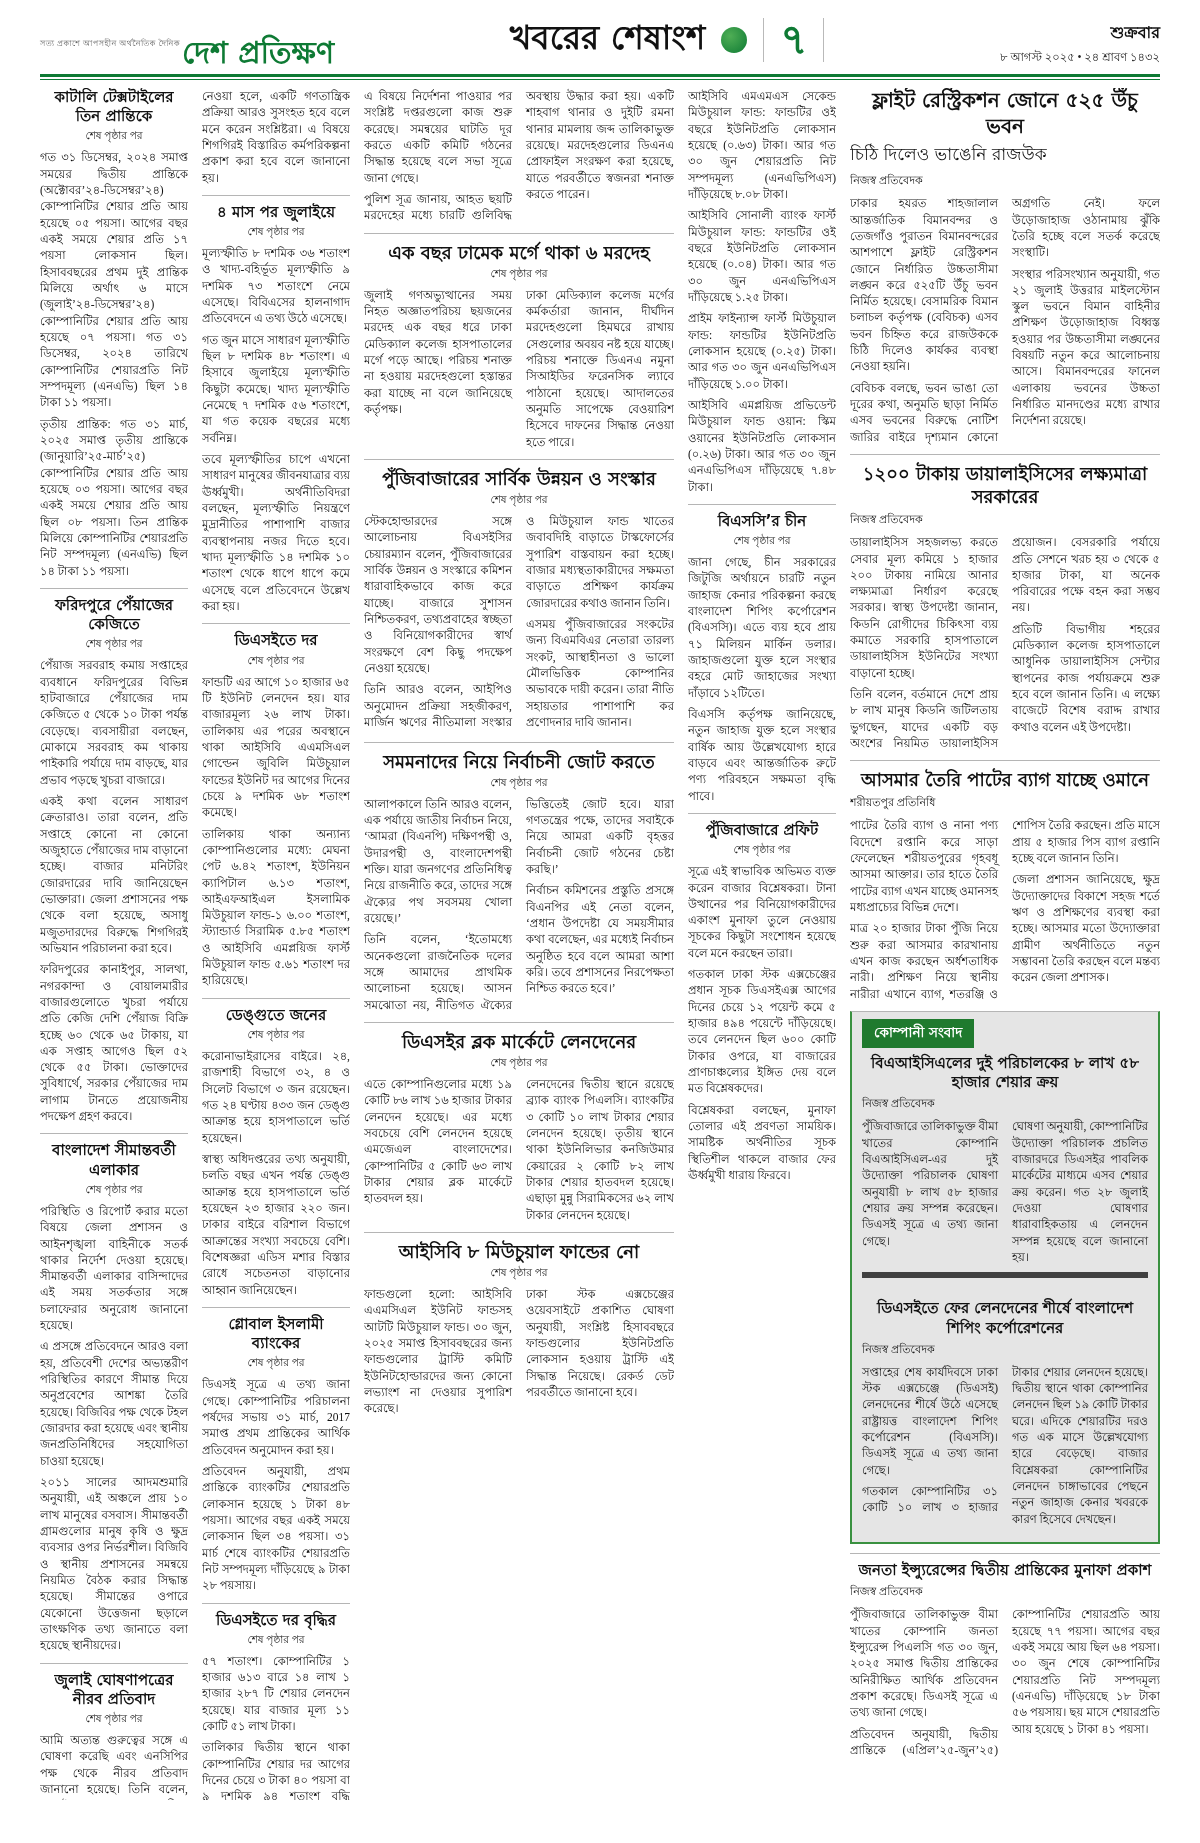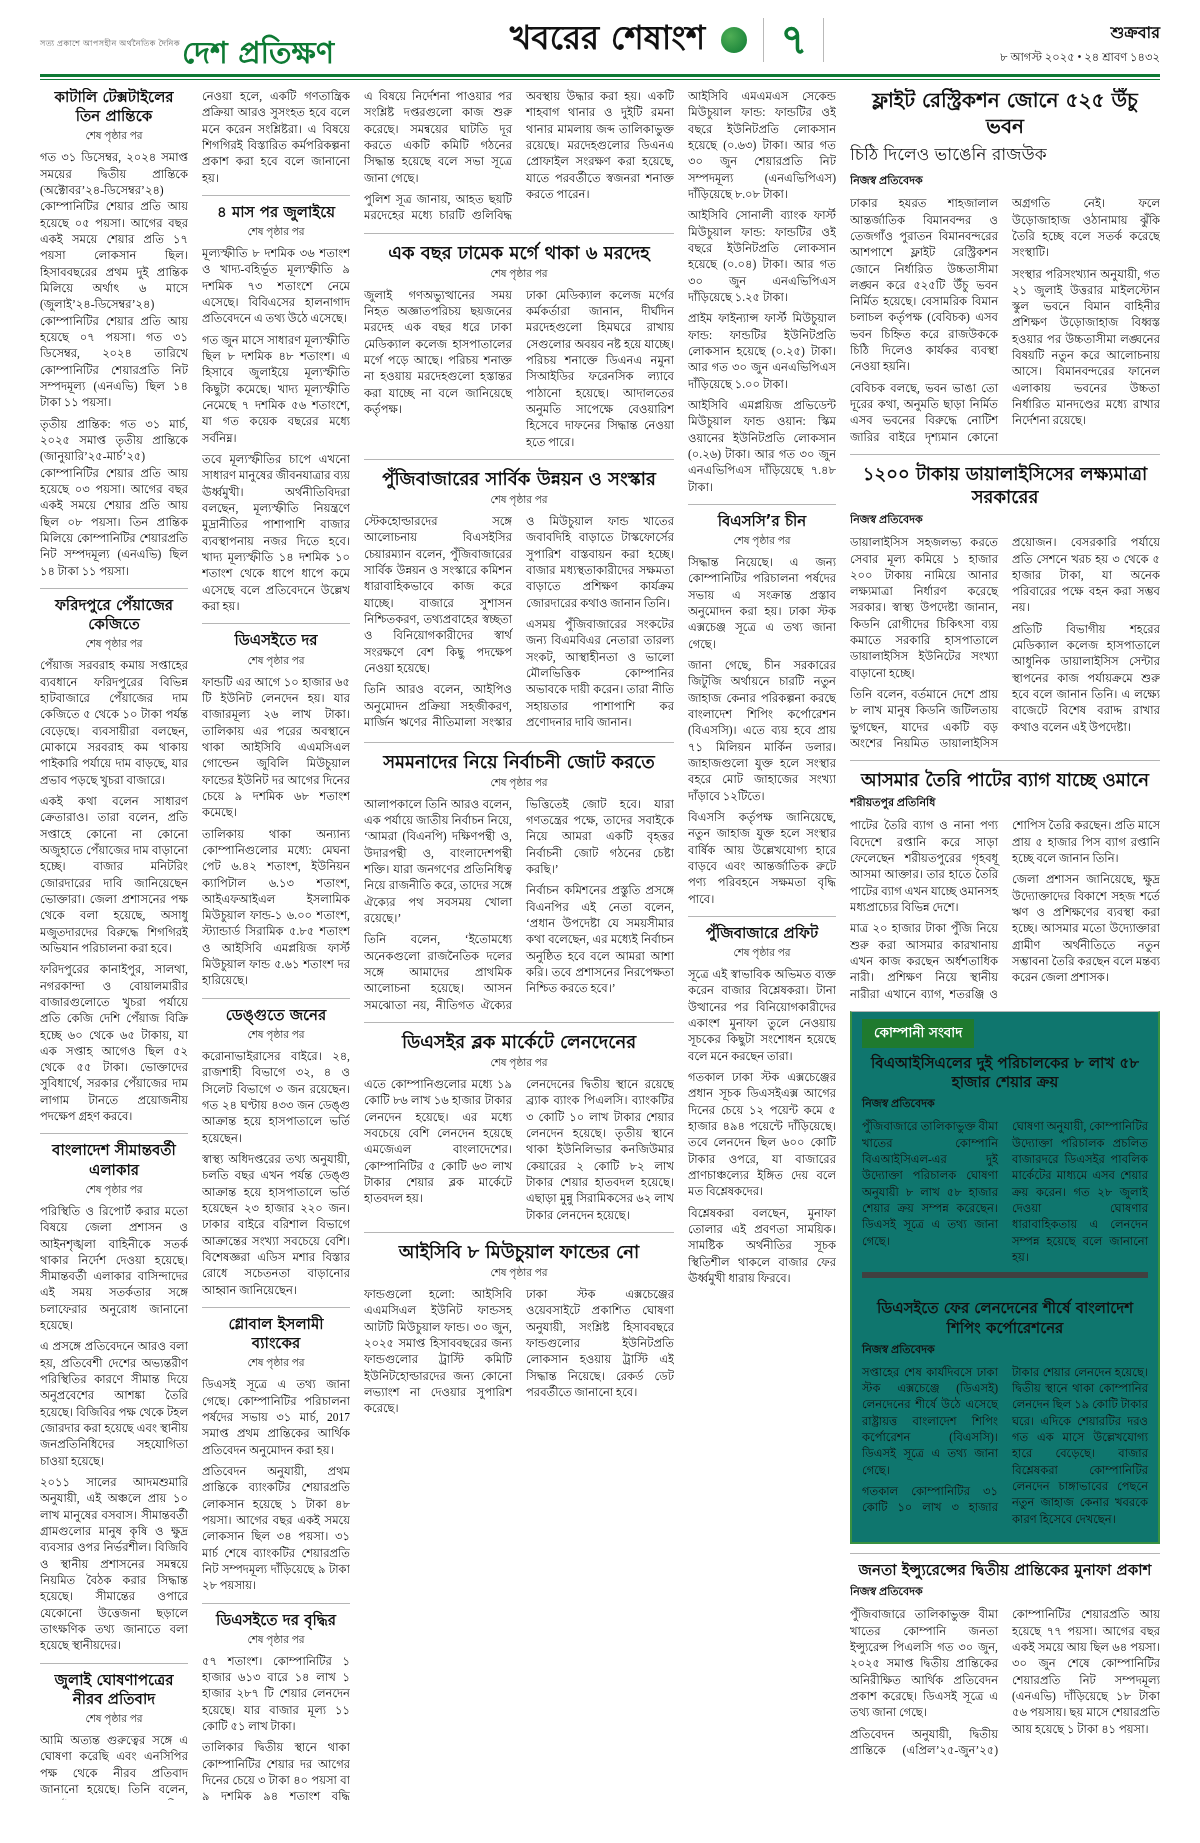--- a/index.html
+++ b/index.html
@@ -31,25 +31,25 @@
   .region-right { grid-column:6 / span 2; }
   
   .art { margin-bottom:9px; }
   .art + .art, .art + .company-box, .company-box + .art { border-top:1px solid #b5b5b5; padding-top:7px; }
   .hl { font-size:15px; line-height:1.28; font-weight:bold; text-align:center;
         font-family:"DejaVu Sans","Liberation Sans",sans-serif; margin-bottom:2px; }
   .hl-big { font-size:18px; }
   .hl-xl { font-size:20px; }
   .subhl { font-size:17px; font-weight:normal; text-align:left; font-family:"DejaVu Sans","Liberation Sans",sans-serif; margin-bottom:2px; }
   .kicker { text-align:center; font-size:10.5px; color:#222; margin:2px 0 4px; }
-  .byline { font-size:11px; font-weight:bold; margin:3px 0 4px; }
+  .byline { font-size:11px; font-weight:normal; margin:3px 0 4px; }
   .body p { font-size:11.5px; line-height:1.42; text-align:justify; margin-bottom:5px; }
   .cols2 { column-count:2; column-gap:14px; }
   
-  .company-box { background:#0f766e; border:2px solid #3a9140; padding:8px 10px; margin:8px 0 9px; }
+  .company-box { background:#e5e5e5; border:2px solid #3a9140; padding:8px 10px; margin:8px 0 9px; }
   .chip { display:inline-block; background:#1f7a2e; color:#fff; font-weight:bold; font-size:13.5px;
           padding:3px 12px; margin-bottom:6px; font-family:"DejaVu Sans","Liberation Sans",sans-serif; }
   .company-box .art { margin-bottom:7px; }
   .company-box .art + .art { border-top:6px solid #404040; padding-top:21px; }
 </style>
 </head>
 <body>
 
 <div class="page">
 
@@ -218,21 +218,20 @@
             <p>আইসিবি এমএমএস সেকেন্ড মিউচুয়াল ফান্ড: ফান্ডটির ওই বছরে ইউনিটপ্রতি লোকসান হয়েছে (০.৬৩) টাকা। আর গত ৩০ জুন শেয়ারপ্রতি নিট সম্পদমূল্য (এনএভিপিএস) দাঁড়িয়েছে ৮.০৮ টাকা।</p>
             <p>আইসিবি সোনালী ব্যাংক ফার্স্ট মিউচুয়াল ফান্ড: ফান্ডটির ওই বছরে ইউনিটপ্রতি লোকসান হয়েছে (০.০৪) টাকা। আর গত ৩০ জুন এনএভিপিএস দাঁড়িয়েছে ১.২৫ টাকা।</p>
             <p>প্রাইম ফাইন্যান্স ফার্স্ট মিউচুয়াল ফান্ড: ফান্ডটির ইউনিটপ্রতি লোকসান হয়েছে (০.২৫) টাকা। আর গত ৩০ জুন এনএভিপিএস দাঁড়িয়েছে ১.০০ টাকা।</p>
             <p>আইসিবি এমপ্লয়িজ প্রভিডেন্ট মিউচুয়াল ফান্ড ওয়ান: স্কিম ওয়ানের ইউনিটপ্রতি লোকসান (০.২৬) টাকা। আর গত ৩০ জুন এনএভিপিএস দাঁড়িয়েছে ৭.৪৮ টাকা।</p>
           </div>
       </article>
       <article class="art">
         <h2 class="hl">বিএসসি’র চীন</h2>
         <div class="kicker">শেষ পৃষ্ঠার পর</div>
         <div class="body">
-            <p>সিদ্ধান্ত নিয়েছে। এ জন্য কোম্পানিটির পরিচালনা পর্ষদের সভায় এ সংক্রান্ত প্রস্তাব অনুমোদন করা হয়। ঢাকা স্টক এক্সচেঞ্জ সূত্রে এ তথ্য জানা গেছে।</p>
             <p>জানা গেছে, চীন সরকারের জিটুজি অর্থায়নে চারটি নতুন জাহাজ কেনার পরিকল্পনা করছে বাংলাদেশ শিপিং কর্পোরেশন (বিএসসি)। এতে ব্যয় হবে প্রায় ৭১ মিলিয়ন মার্কিন ডলার। জাহাজগুলো যুক্ত হলে সংস্থার বহরে মোট জাহাজের সংখ্যা দাঁড়াবে ১২টিতে।</p>
             <p>বিএসসি কর্তৃপক্ষ জানিয়েছে, নতুন জাহাজ যুক্ত হলে সংস্থার বার্ষিক আয় উল্লেখযোগ্য হারে বাড়বে এবং আন্তর্জাতিক রুটে পণ্য পরিবহনে সক্ষমতা বৃদ্ধি পাবে।</p>
           </div>
       </article>
       <article class="art">
         <h2 class="hl">পুঁজিবাজারে প্রফিট</h2>
         <div class="kicker">শেষ পৃষ্ঠার পর</div>
         <div class="body">
             <p>সূত্রে এই স্বাভাবিক অভিমত ব্যক্ত করেন বাজার বিশ্লেষকরা। টানা উত্থানের পর বিনিয়োগকারীদের একাংশ মুনাফা তুলে নেওয়ায় সূচকের কিছুটা সংশোধন হয়েছে বলে মনে করছেন তারা।</p>
             <p>গতকাল ঢাকা স্টক এক্সচেঞ্জের প্রধান সূচক ডিএসইএক্স আগের দিনের চেয়ে ১২ পয়েন্ট কমে ৫ হাজার ৪৯৪ পয়েন্টে দাঁড়িয়েছে। তবে লেনদেন ছিল ৬০০ কোটি টাকার ওপরে, যা বাজারের প্রাণচাঞ্চল্যের ইঙ্গিত দেয় বলে মত বিশ্লেষকদের।</p>

